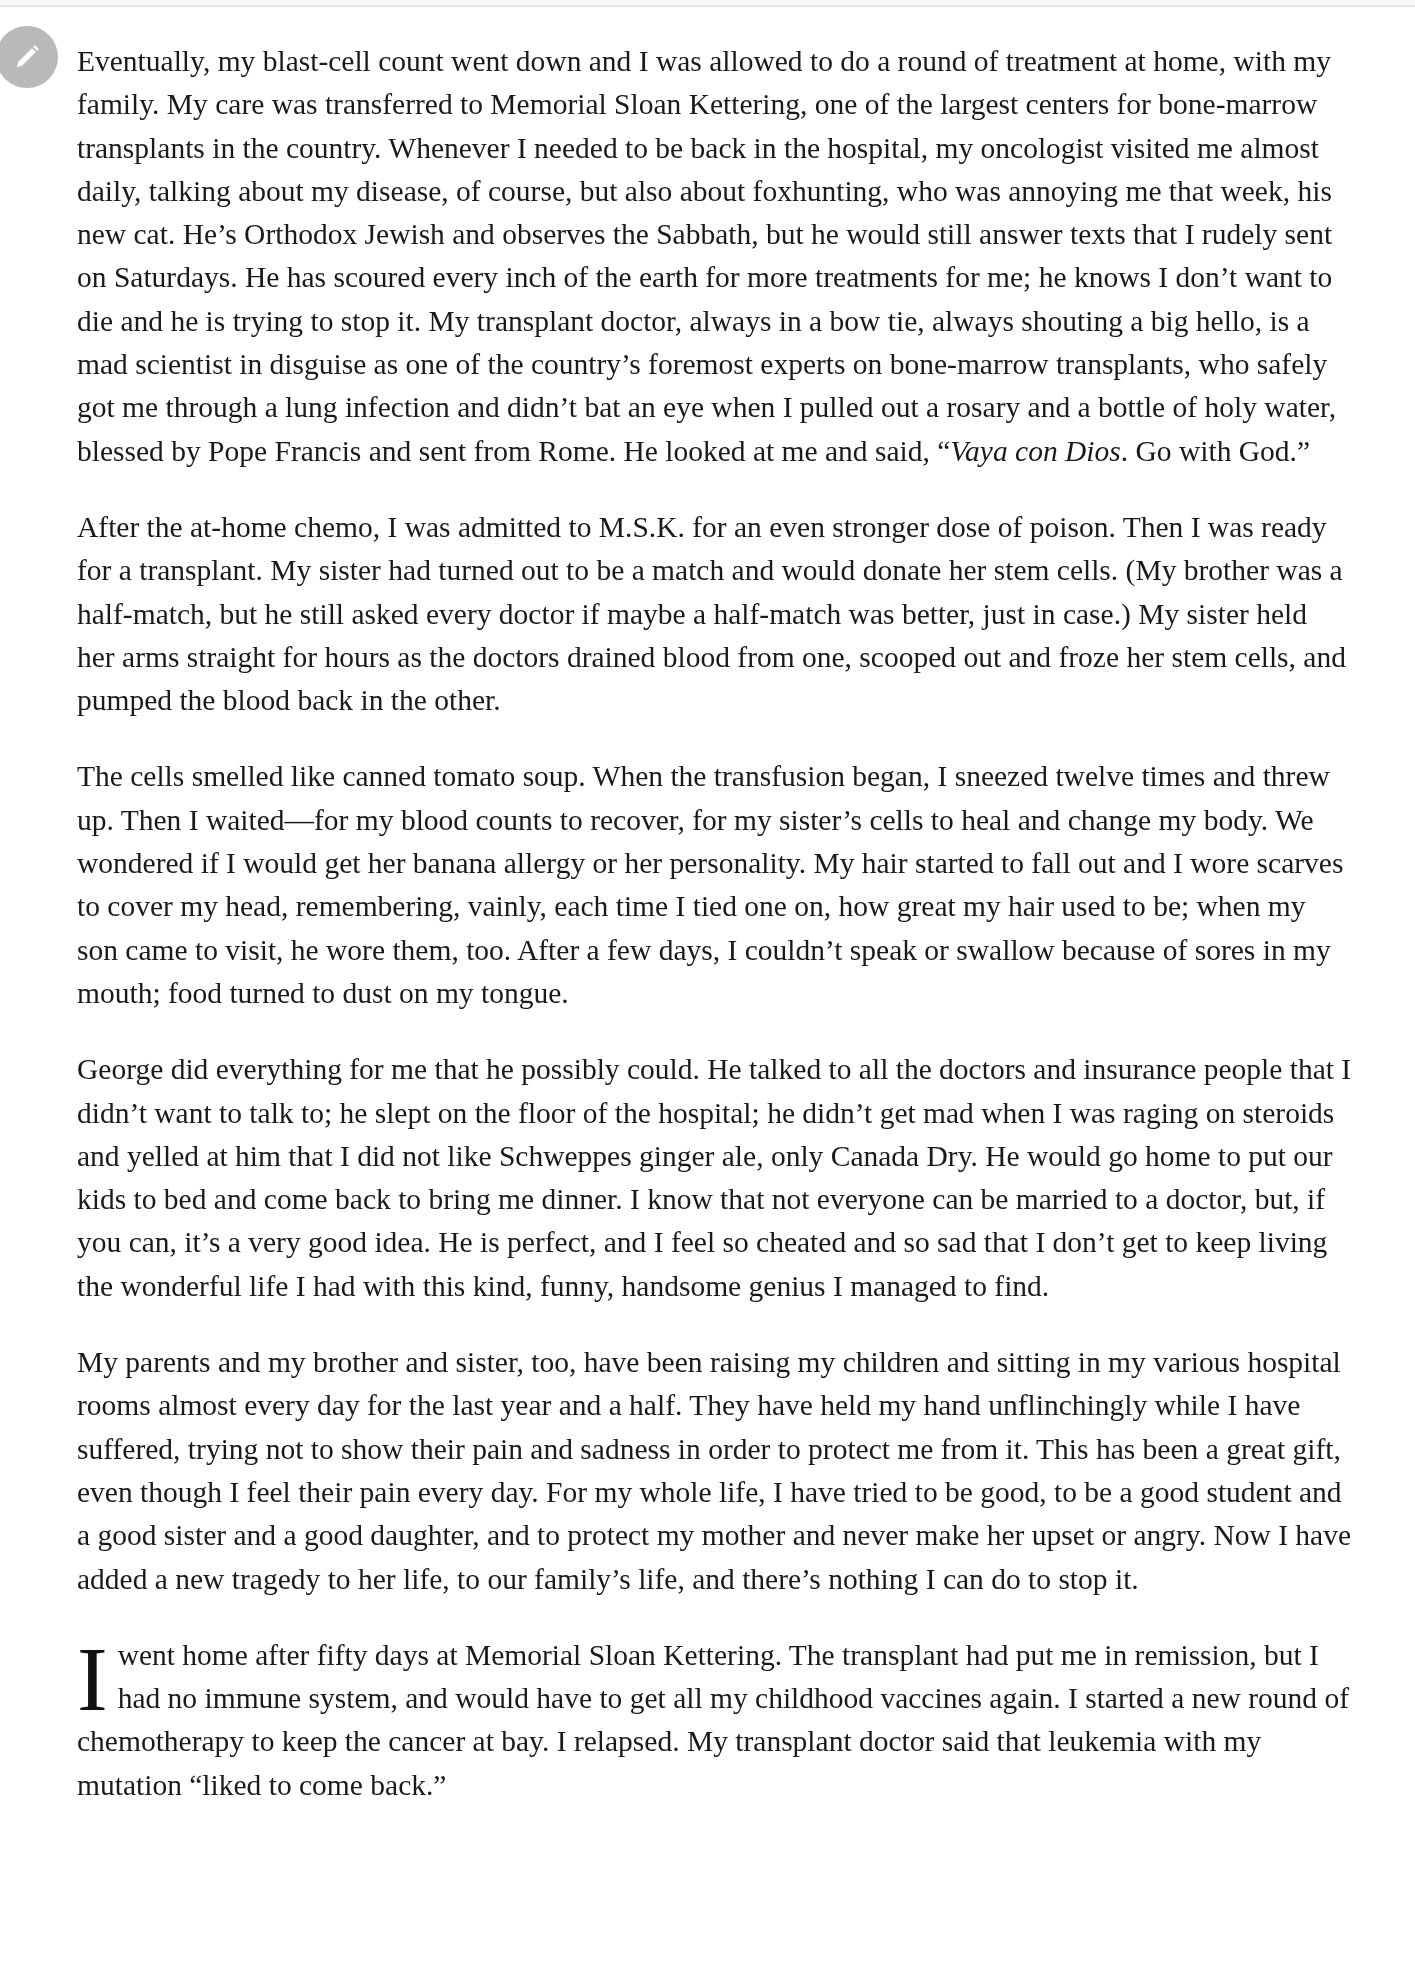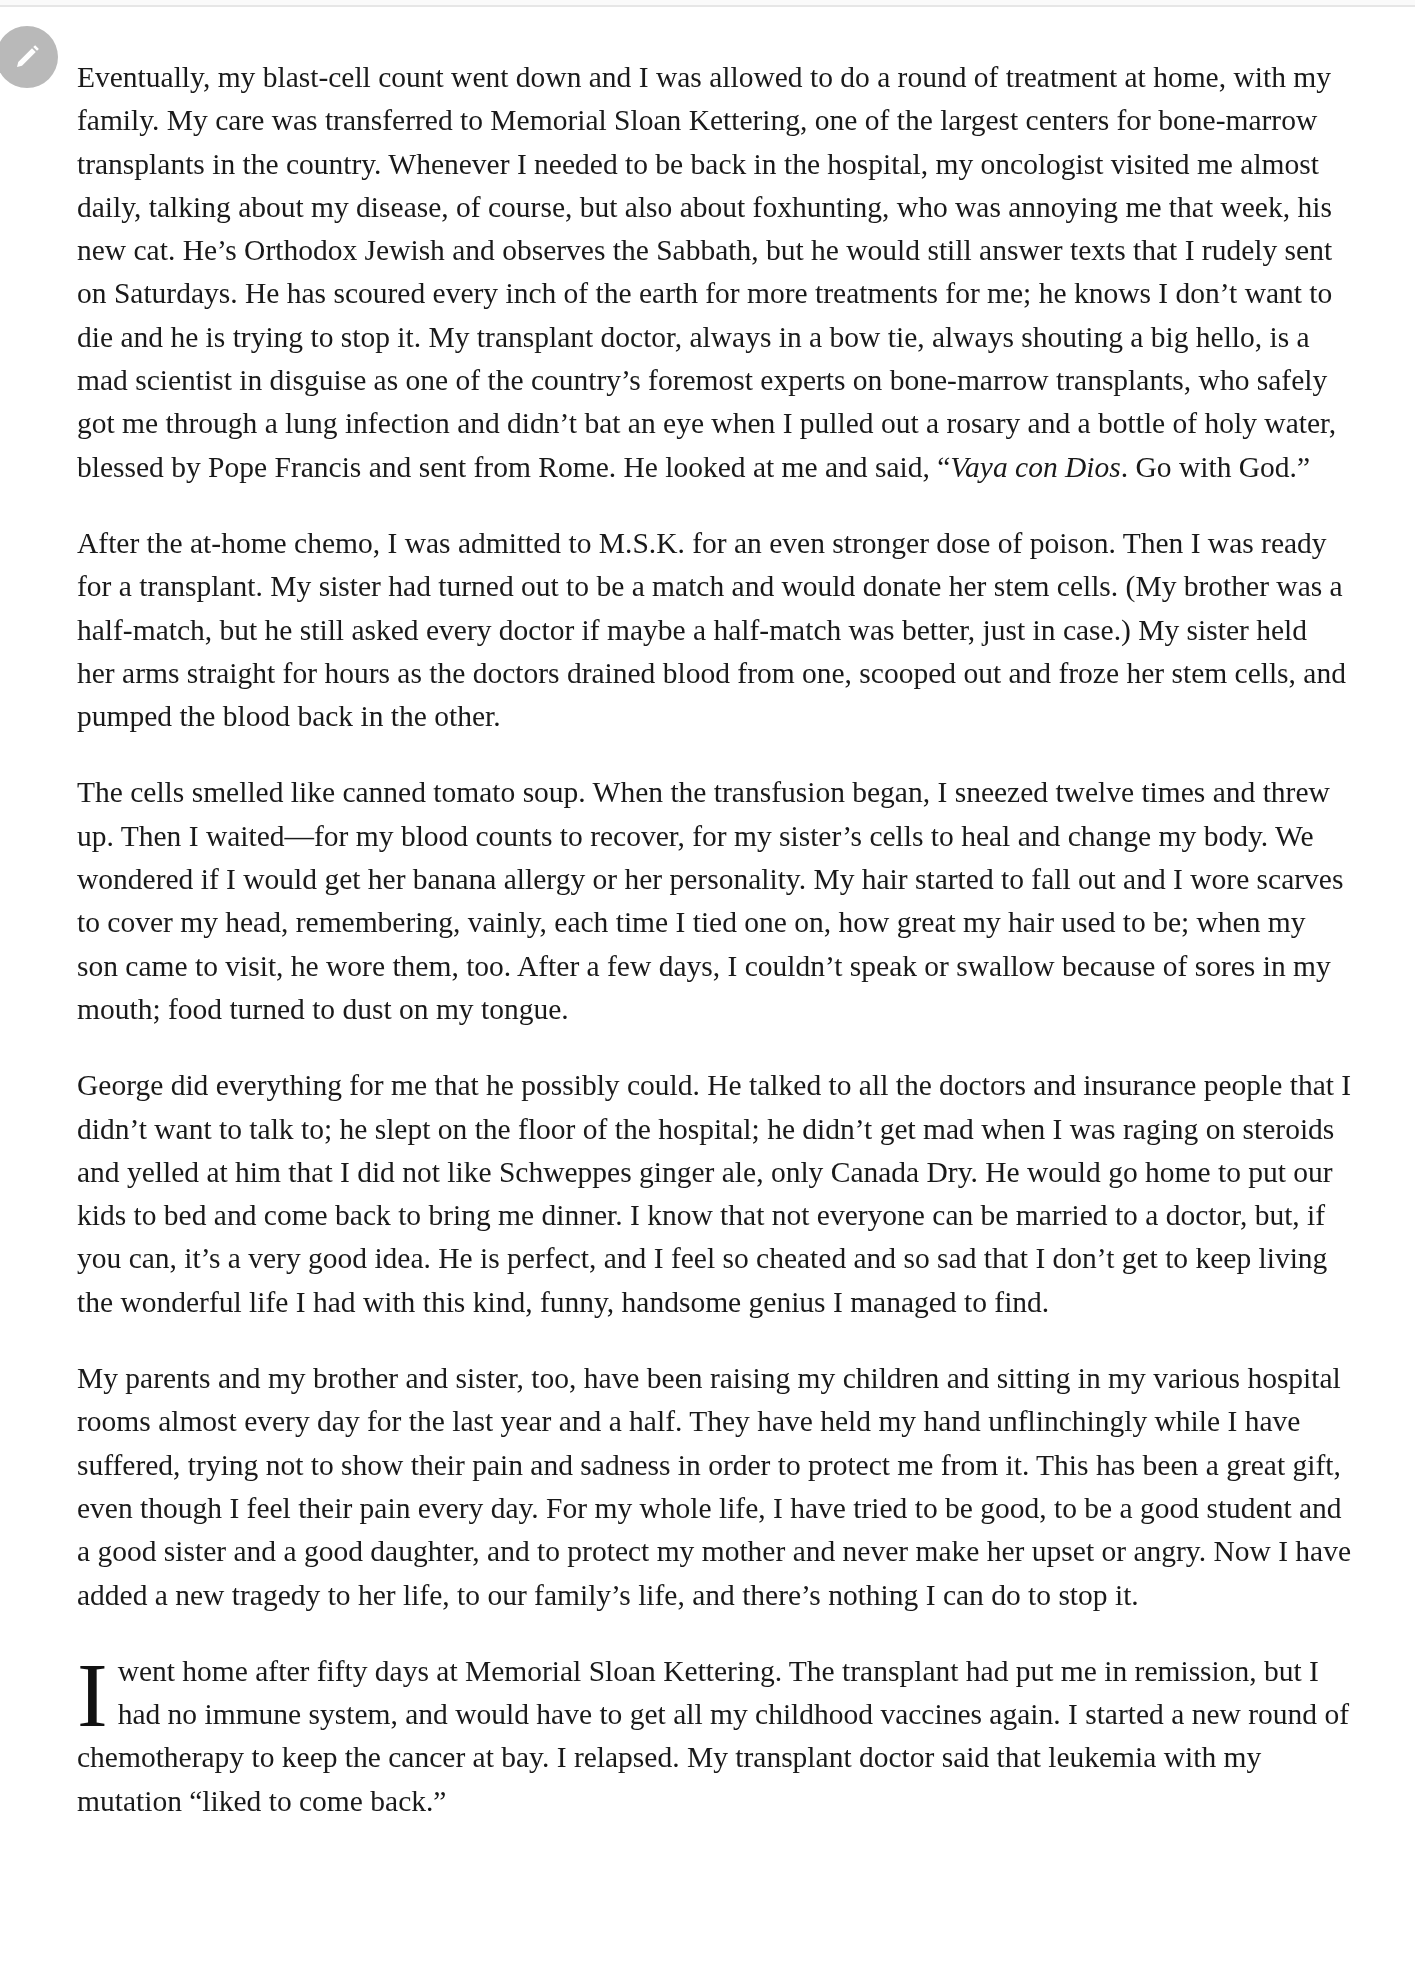--- a/index.html
+++ b/index.html
@@ -1,21 +1,21 @@
 <!DOCTYPE html>
 <html><head>
 <meta charset="utf-8">
 <style>
   html, body { margin: 0; padding: 0; background: #ffffff; }
   body { width: 1415px; height: 1963px; position: relative; overflow: hidden; }
   .topbar { position: absolute; left: 0; top: 0; width: 1415px; height: 5px; border-bottom: 2px solid #e6e6e6; background: #fafafa; }
   .edit-btn { position: absolute; left: -4px; top: 26px; width: 62px; height: 62px; border-radius: 50%; background: #b9b9b9; display: flex; align-items: center; justify-content: center; cursor: pointer; }
   .edit-btn svg { width: 30px; height: 30px; }
   .article { position: absolute; left: 77px; top: 40px; width: 1275px; font-family: "Liberation Serif", "DejaVu Serif", serif; font-size: 29.5px; line-height: 43.3px; color: #1a1a1a; }
-  .article p { margin: 16px 0 33px 0; }
+  .article p { margin: 0 0 33px 0; }
   .article em { font-style: italic; }
   .dropcap { float: left; font-size: 92px; line-height: 74px; margin: 8px 10px 0 0; font-family: "Liberation Serif", serif; color: #111; }
 </style>
 </head>
 <body>
 
 <div class="topbar"></div>
 
 <div class="edit-btn">
   <svg viewBox="0 0 24 24">

